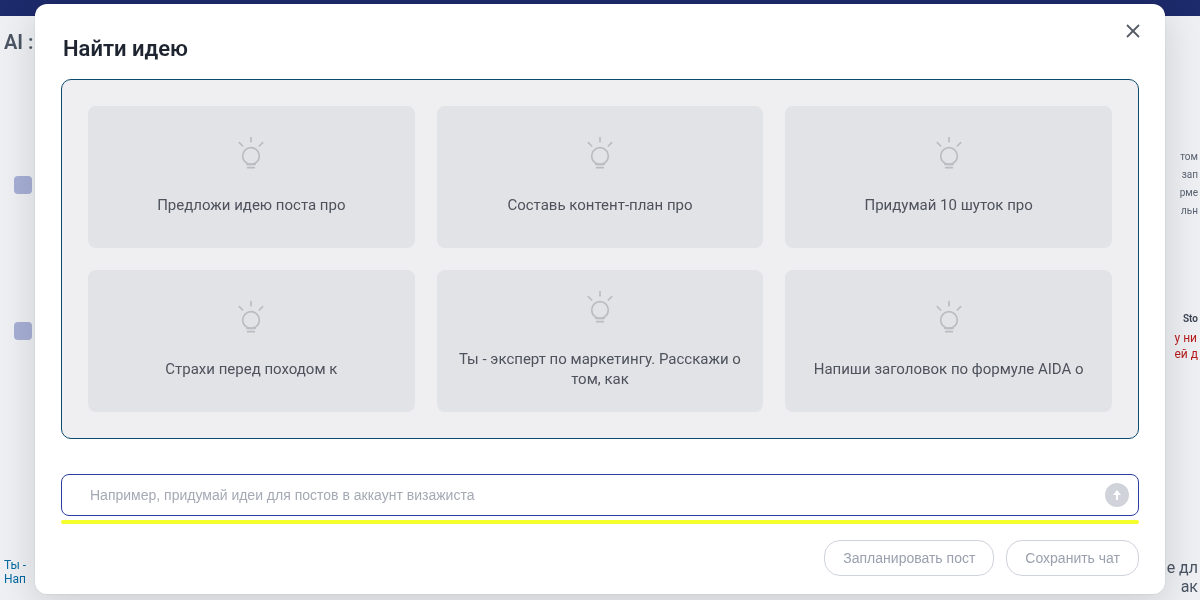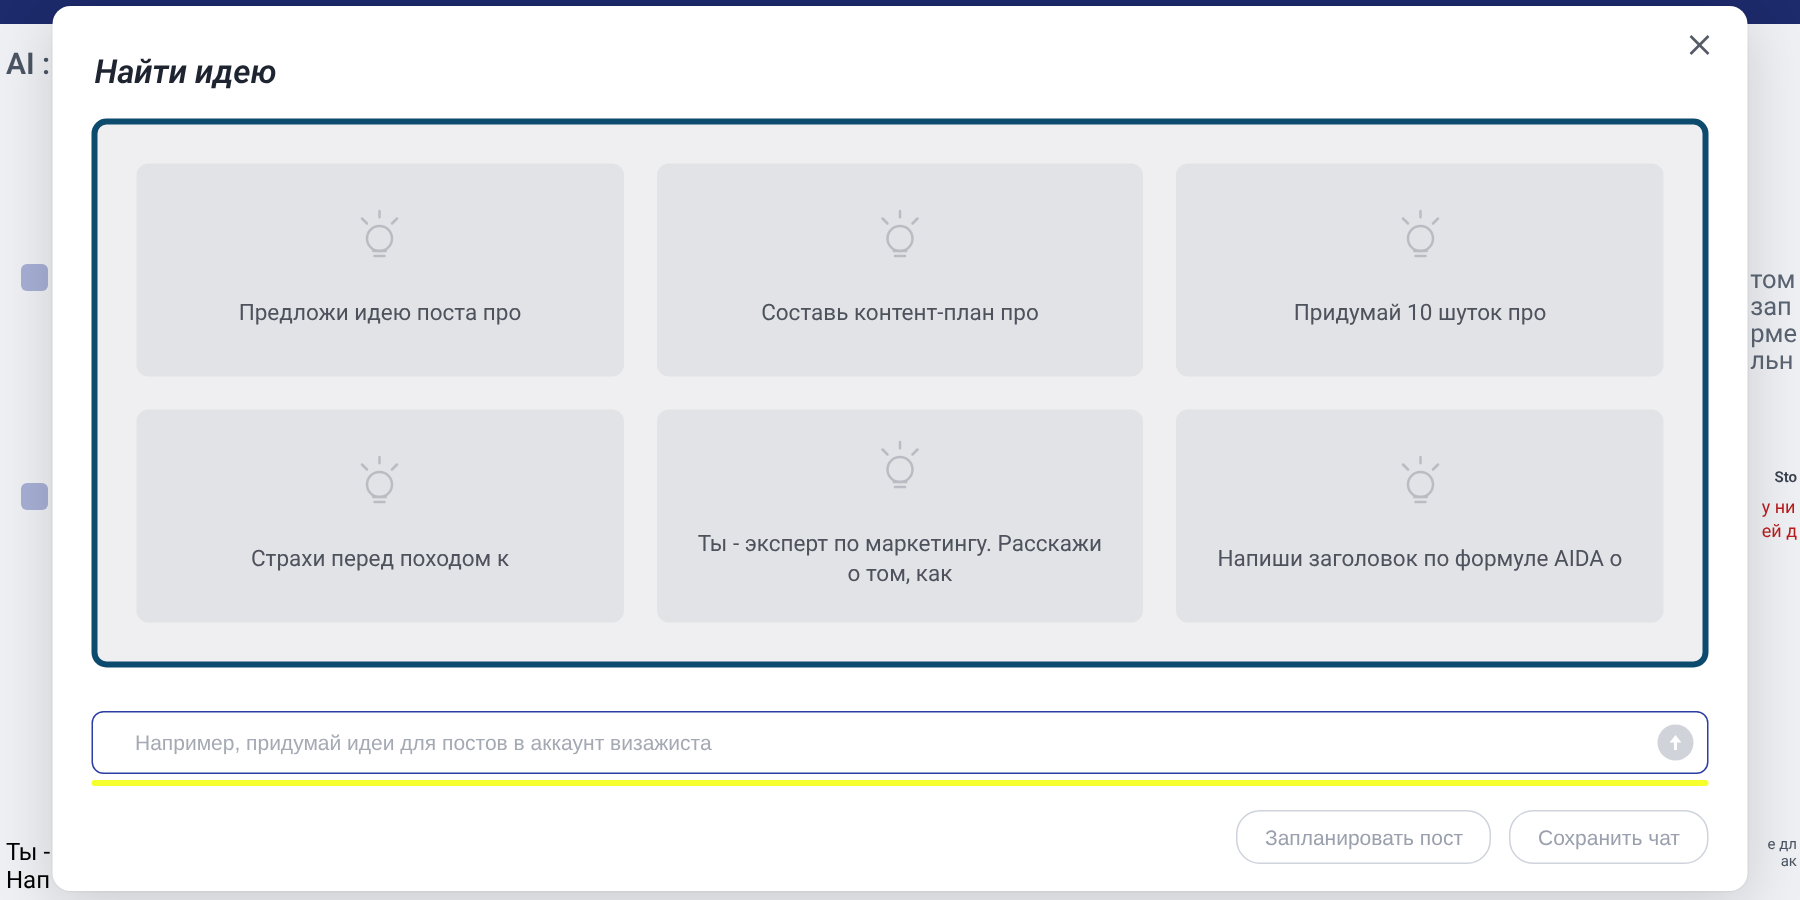--- a/index.html
+++ b/index.html
@@ -4,25 +4,25 @@
 <style>
   * { box-sizing: border-box; margin: 0; padding: 0; }
   html, body { width: 1200px; height: 600px; overflow: hidden; font-family: -apple-system, BlinkMacSystemFont, "Segoe UI", Roboto, Arial, sans-serif; }
   body { position: relative; background: #f5f6f8; }
 
   
   .bg { position: absolute; inset: 0; background: #eef0f4; color: #6b7280; }
   .bg .topbar { height: 16px; background: #1d2a6b; }
   .bg .frag { position: absolute; font-size: 14px; color: #4b5563; }
   .bg .frag.a { left: 4px; top: 30px; font-size: 20px; font-weight: 600; }
-  .bg .frag.b { right: 2px; top: 178px; text-align: left; font-size: 17px; line-height: 18px; color:#5b6472;}
+  .bg .frag.b { right: 2px; top: 148px; text-align: right; font-size: 10px; line-height: 18px; color:#5b6472;}
   .bg .frag.c { right: 2px; top: 310px; text-align: right; font-size: 10px; line-height: 18px; font-weight:600; color:#3b4250;}
   .bg .frag.d { right: 2px; top: 330px; font-size: 12px; line-height: 16px; color:#b91c1c;}
-  .bg .frag.e { left: 4px; top: 558px; font-size: 16px; color:#000000;text-align:right;}
-  .bg .frag.f { right: 2px; top: 558px; font-size: 10px; color:#4b5563; text-align:right;}
+  .bg .frag.e { left: 4px; top: 558px; font-size: 12px; color:#0369a1;text-align:right;}
+  .bg .frag.f { right: 2px; top: 558px; font-size: 16px; color:#4b5563; text-align:right;}
   .bg .iconblob { position:absolute; left:14px; width:18px; height:18px; background:#3b4ea8; border-radius:4px; opacity:.4;}
 
   
   .overlay { position: absolute; inset: 0; display: flex; align-items: flex-start; justify-content: center; }
   .modal {
     position: relative;
     margin-top: 4px;
     width: 1130px;
     height: 590px;
     background: #ffffff;
@@ -31,25 +31,25 @@
     padding: 28px 26px 18px 26px;
     display: flex;
     flex-direction: column;
   }
   .close-btn {
     position: absolute; top: 14px; right: 18px;
     width: 28px; height: 28px; border: none; background: transparent;
     color: #555b66; cursor: pointer; font-size: 20px; line-height: 1;
   }
   .close-btn svg { width: 16px; height: 16px; }
-  .modal-title { font-size: 22px; font-weight: 600; color: #1e2430; margin: 4px 0 18px 2px; font-style: italic; }
+  .modal-title { font-size: 22px; font-weight: 600; color: #1e2430; margin: 4px 0 18px 2px; }
 
   .card-area {
     background: #efeff1;
-    border: 4px solid #0c4a6e;
+    border: 1px solid #0c4a6e;
     border-radius: 10px;
     padding: 26px;
   }
   .grid {
     display: grid;
     grid-template-columns: repeat(3, 1fr);
     gap: 22px;
   }
   .prompt-card {
     background: #e2e3e6;

